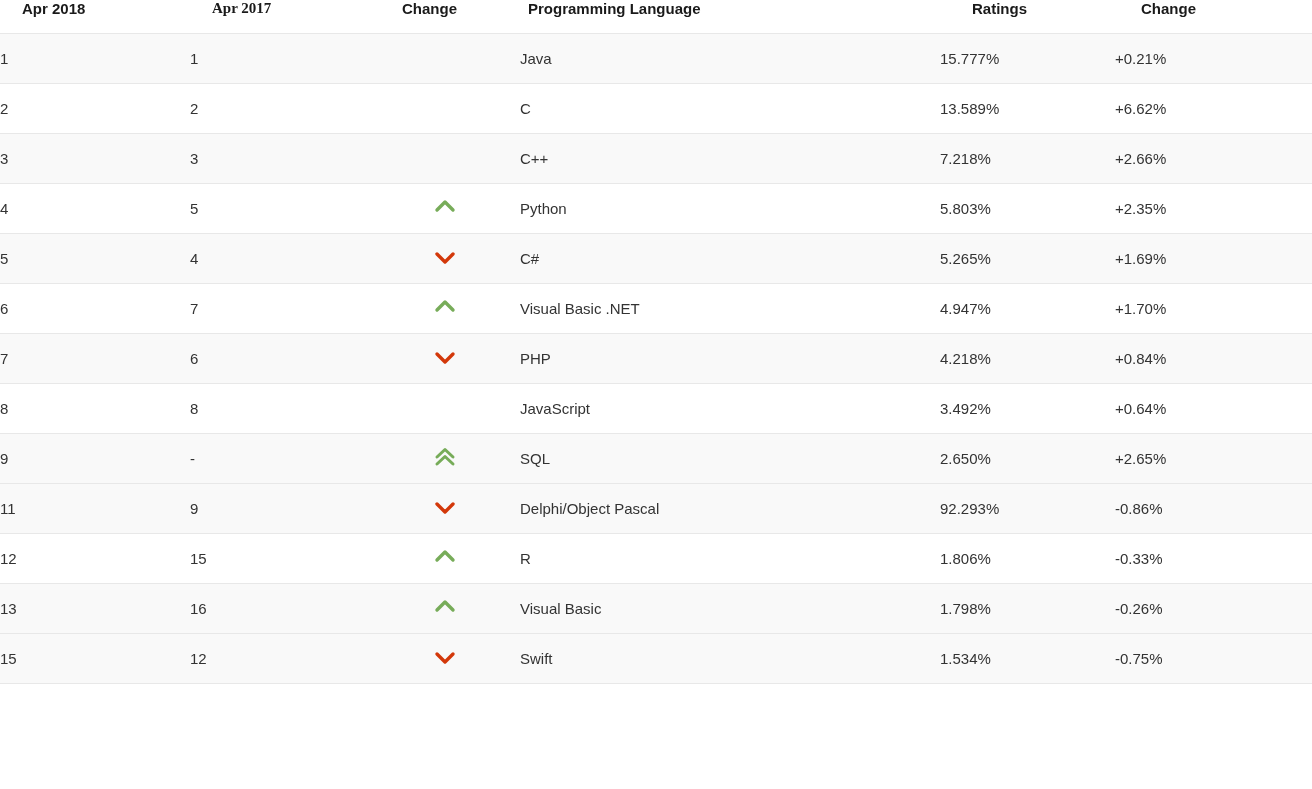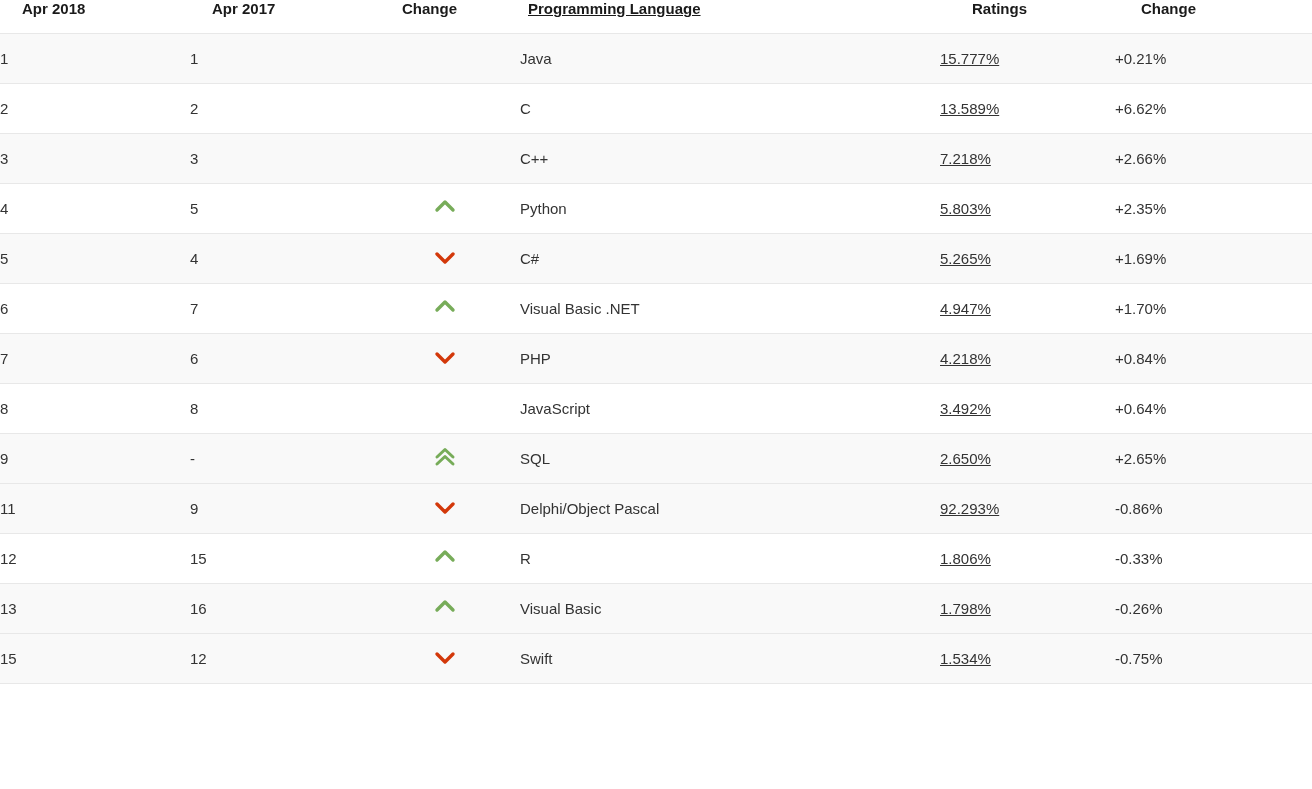--- a/index.html
+++ b/index.html
@@ -34,23 +34,23 @@
     color: #1a1a1a;
     text-align: left;
     padding: 0 0 16px 0;
     vertical-align: top;
     background: #ffffff;
     white-space: nowrap;
     margin-left: 25px;
   }
 
   .th-rank-now   { padding-left: 22px !important; }
-  .th-rank-prev  { padding-left: 22px !important; }
+  .th-rank-prev  { padding-left: 22px !important; font-family: Liberation Serif, serif; }
   .th-change-ico { padding-left: 32px !important; }
-  .th-lang       { padding-left: 8px  !important; text-decoration: underline; }
+  .th-lang       { padding-left: 8px  !important; }
   .th-ratings    { padding-left: 32px !important; }
   .th-change-pct { padding-left: 26px !important; }
 
   .tiobe-table tbody tr {
     height: 50px;
   }
   .tiobe-table tbody tr.odd  { background: #f9f9f9; }
   .tiobe-table tbody tr.even { background: #ffffff; }
 
   .tiobe-table tbody td {
@@ -60,21 +60,21 @@
     border-bottom: 1px solid #e8e8e8;
     vertical-align: middle;
     padding: 0;
     white-space: nowrap;
   }
 
   .td-rank-now   { padding-left: 22px; }
   .td-rank-prev  { padding-left: 22px; }
   .td-change-ico { text-align: center; padding-right: 48px; }
   .td-lang       { padding-left: 8px; }
-  .td-ratings    { padding-left: 32px; text-decoration: underline; }
+  .td-ratings    { padding-left: 32px; }
   .td-change-pct { padding-left: 26px; margin-left: 45px; }
 
   .arrow-wrap {
     display: inline-block;
     width: 22px;
     height: 22px;
     line-height: 0;
   }
   .arrow-wrap svg { display: block; }
 </style>

